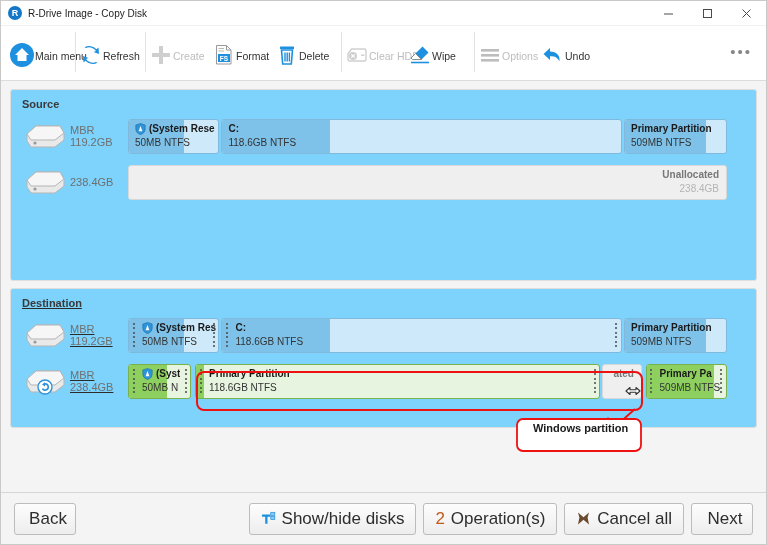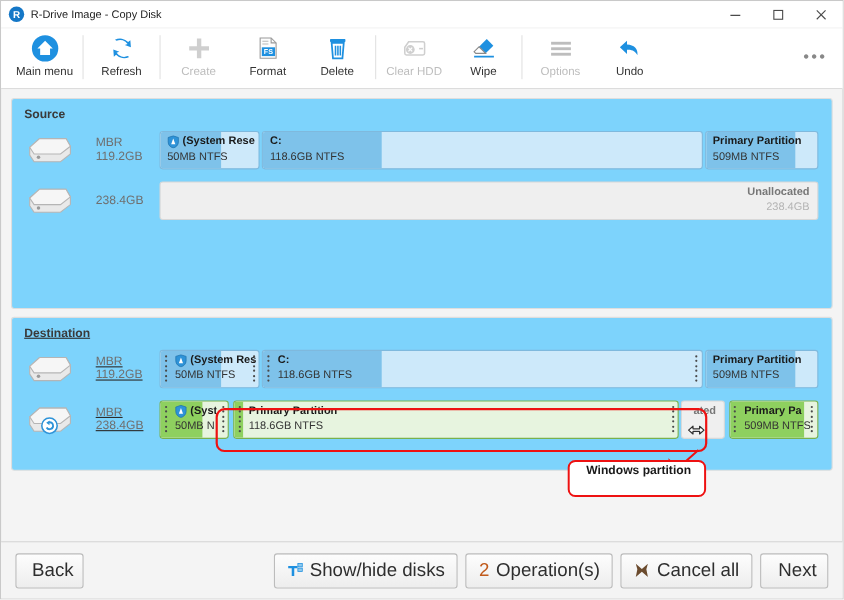--- a/index.html
+++ b/index.html
@@ -45,21 +45,21 @@
 
   
   .toolbar{
     height:55px; background:#ffffff; flex:0 0 55px;
     display:flex; align-items:flex-start; padding-left:8px;
     border-bottom:1px solid #dcdcdc;
     position:relative;
   }
   .tb-item{
     width:63px; height:53px;
-    display:flex;flex-direction:column;align-items:center;justify-content:flex-start;
+    display:flex;flex-direction:row;align-items:center;justify-content:flex-start;
     padding-top:4px;
     cursor:default;
   }
   .tb-item .ic{ height:27px; display:flex;align-items:center;justify-content:center; }
   .tb-item .lb{ font-size:10.5px; color:#333; margin-top:2px; white-space:nowrap; }
   .tb-item.disabled .lb{ color:#bdbdbd; }
   .tb-sep{
     width:1px; height:40px; background:#e2e2e2; margin:6px 3px 0 3px;
   }
   .tb-dots{
@@ -85,24 +85,24 @@
   .disk-row{
     display:flex; align-items:center;
     height:40px;
     padding-left:12px;
     margin-top:6px;
   }
   .disk-icon{ width:44px; height:30px; flex:0 0 44px; position:relative; }
   .disk-label{
     width:58px; flex:0 0 58px;
     font-size:11px; color:#6f6f6f; line-height:12.5px;
-    margin-left:20px;
+    margin-left:3px;
   }
   .bar-area{
-    flex:1 1 auto; height:35px; position:relative; margin-right:12px;
+    flex:1 1 auto; height:35px; position:relative; margin-right:29px;
   }
 
   
   .part{
     position:absolute; top:0; height:35px;
     border-radius:3px;
     overflow:hidden;
     font-size:10px;
   }
   .part .pname{

